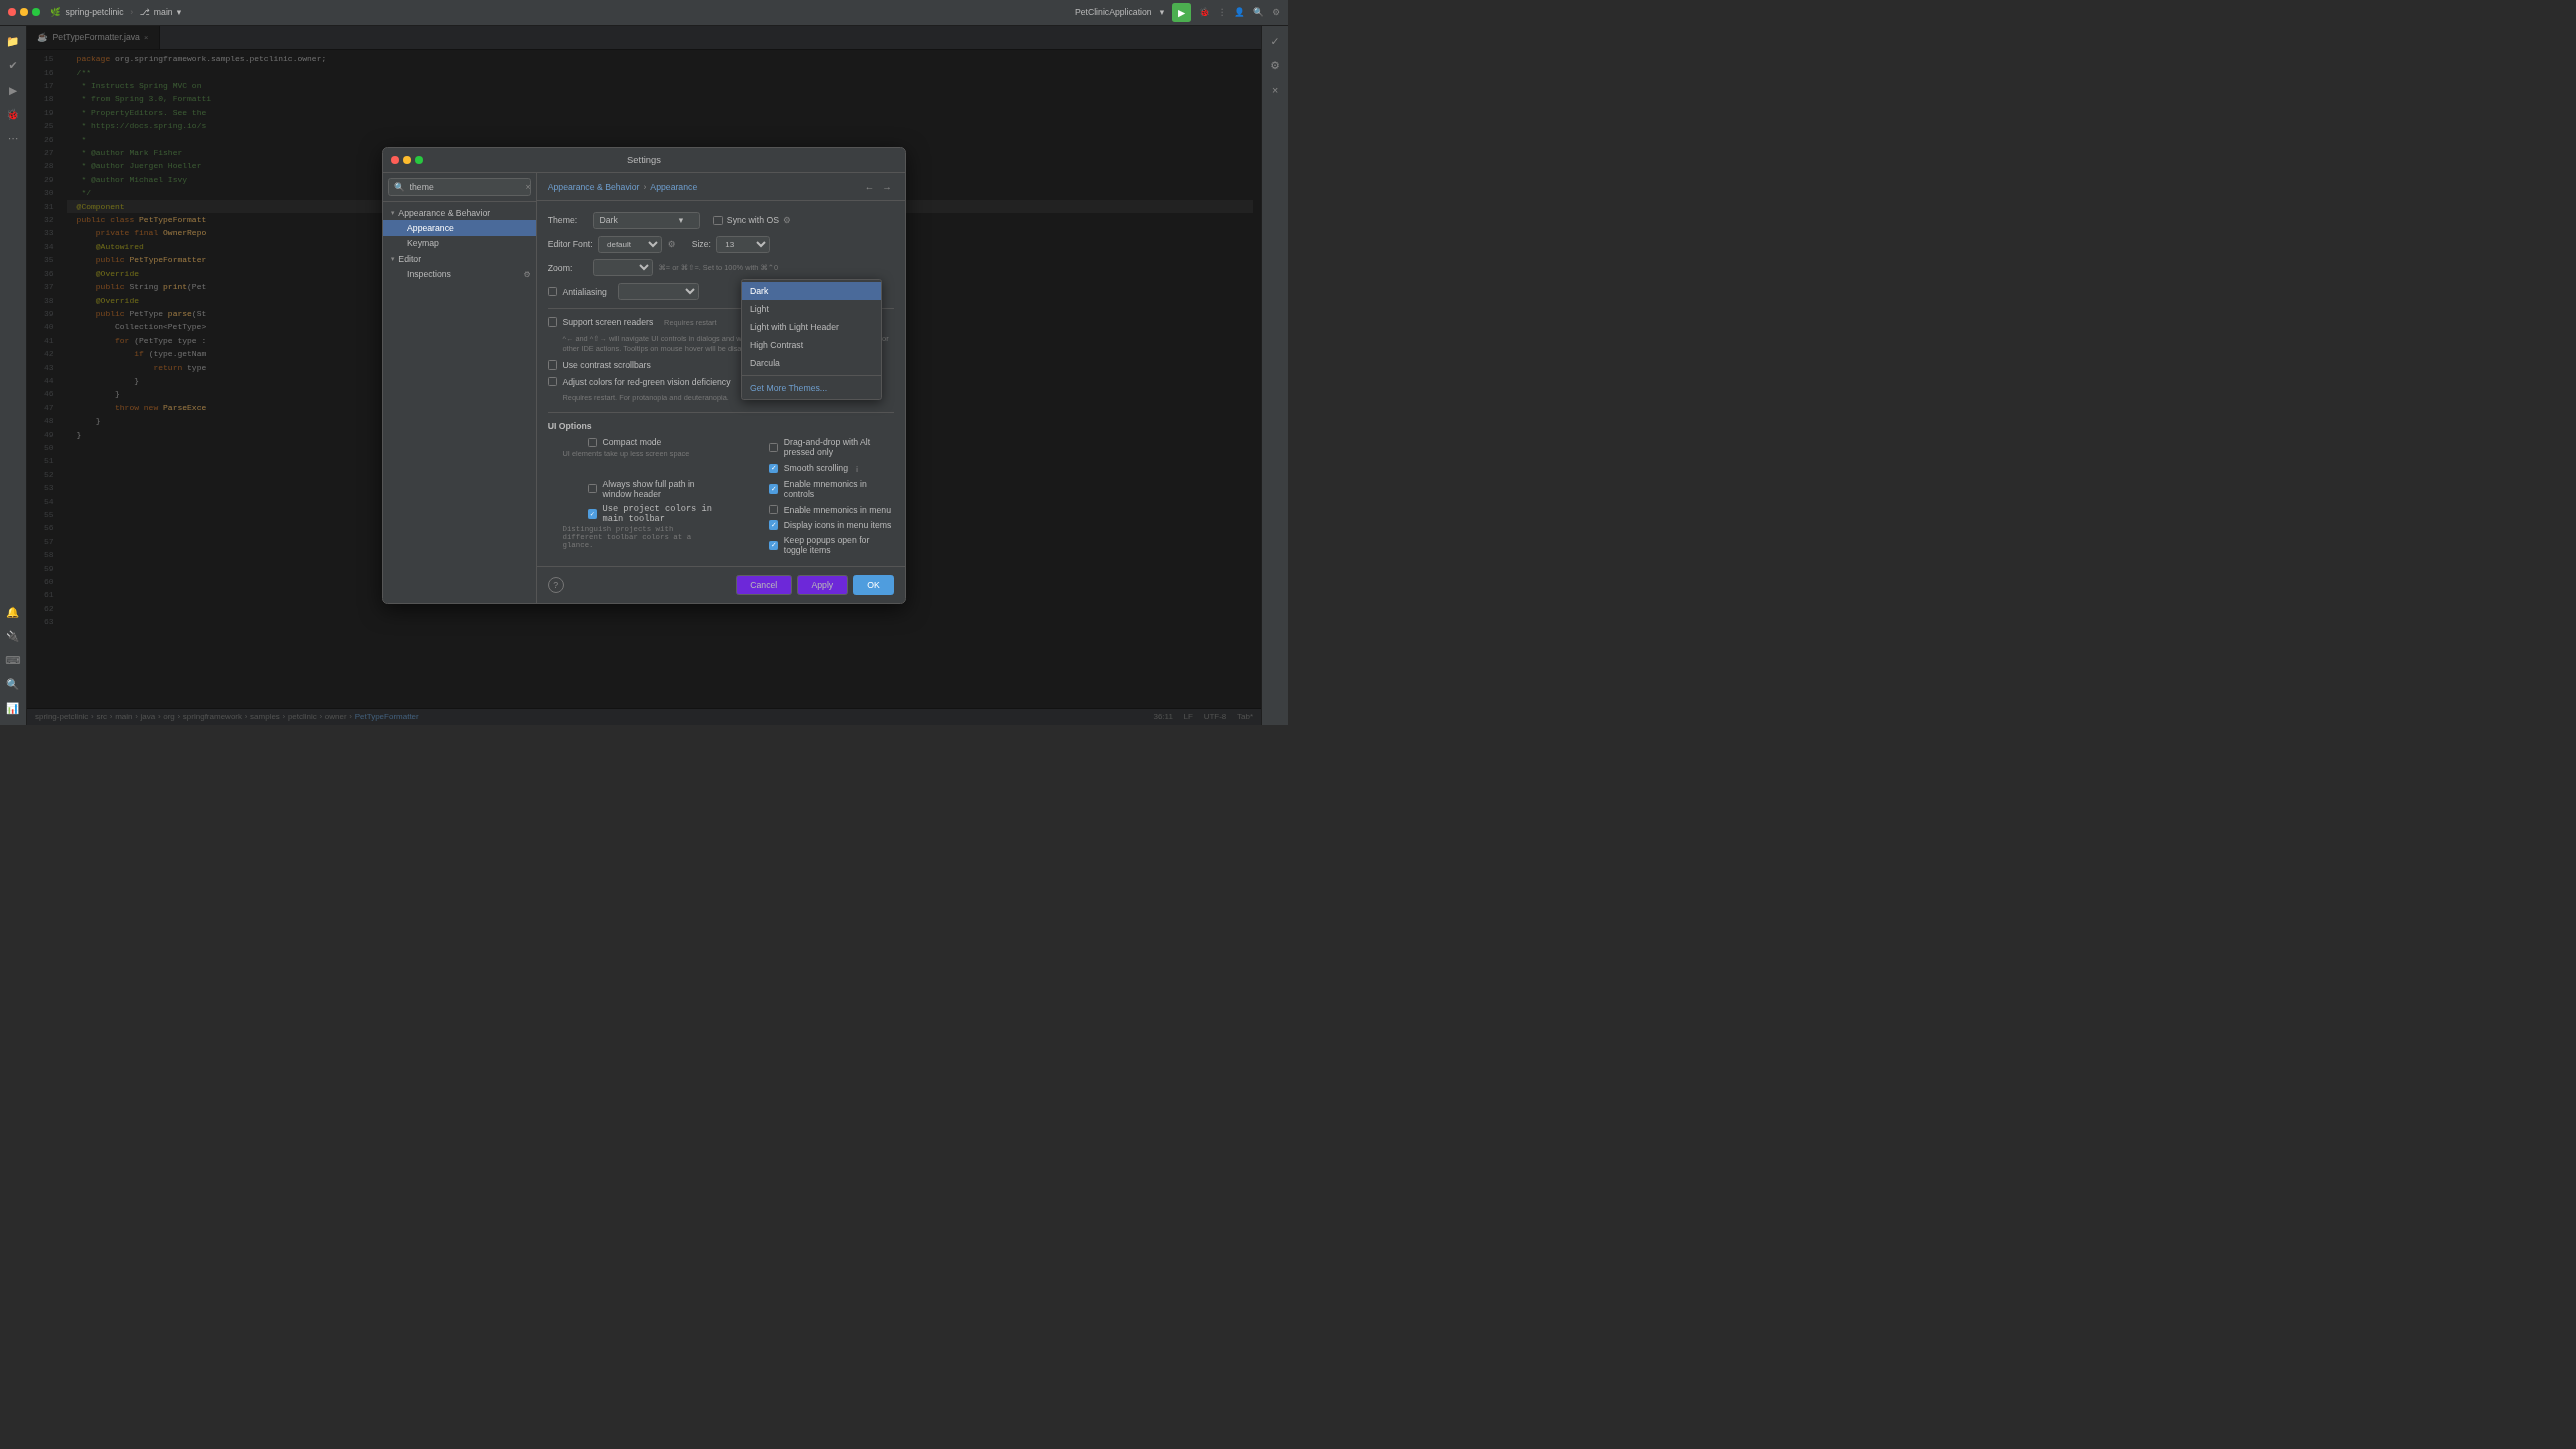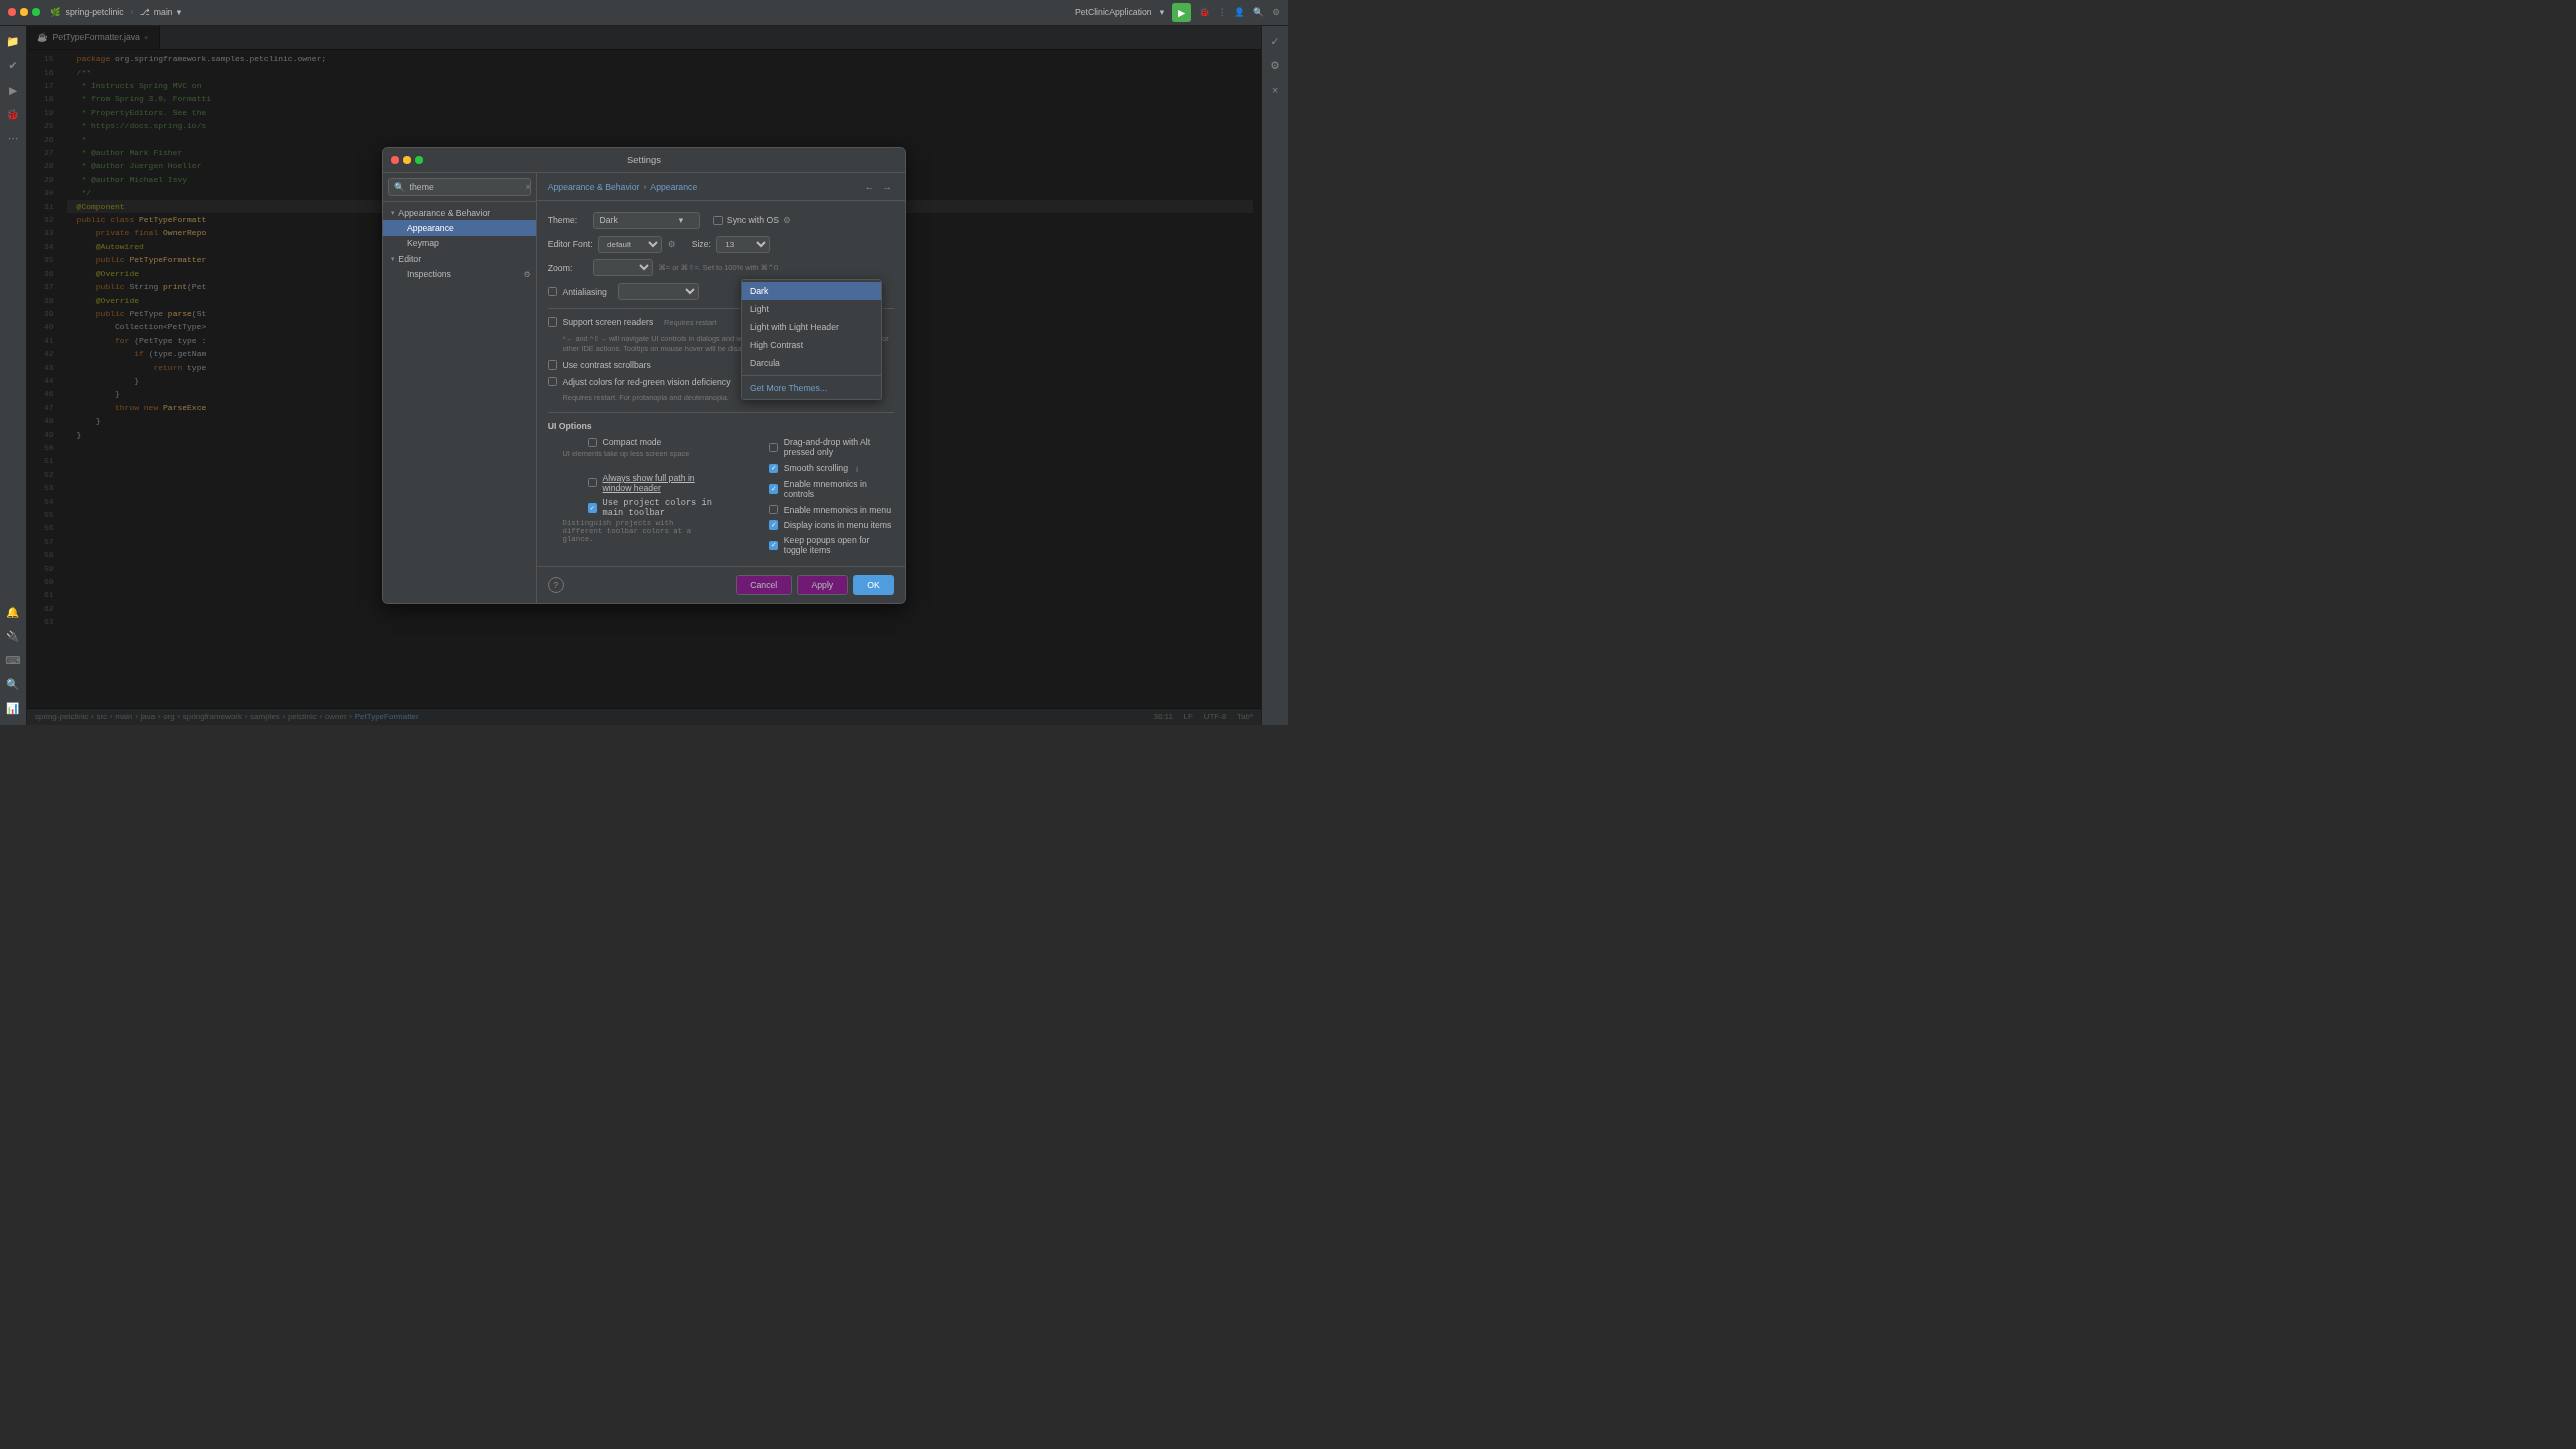--- a/index.html
+++ b/index.html
@@ -469,21 +469,21 @@
       gap: 5.4px;
     }
     .btn {
       padding: 4px 13.4px;
       border-radius: 2.7px;
       font-size: 8.7px;
       cursor: pointer;
       border: 0.7px solid transparent;
     }
     .btn-default {
-      background: #701a75;
+      background: #6d28d9;
       border-color: #5e6060;
       color: #bababa;
     }
     .btn-primary {
       background: #4f9dde;
       border-color: #4f9dde;
       color: #ffffff;
     }
 
     
@@ -854,21 +854,21 @@
 
                 <div>
                   <div class="option-item">
                     <div class="option-row">
                       <div class="checkbox"></div>
                       <span>Compact mode</span>
                     </div>
                     <div class="option-desc">UI elements take up less screen space</div>
                   </div>
 
-                  <div class="option-item" style="margin-top:15px;text-decoration:underline;">
+                  <div class="option-item" style="margin-top:21px;">
                     <div class="option-row">
                       <div class="checkbox"></div>
                       <span>Always show full path in window header</span>
                     </div>
                   </div>
 
                   <div class="option-item" style="margin-top:5.4px;font-family:Liberation Mono, monospace;">
                     <div class="option-row">
                       <div class="checkbox checked"></div>
                       <span>Use project colors in main toolbar</span>

